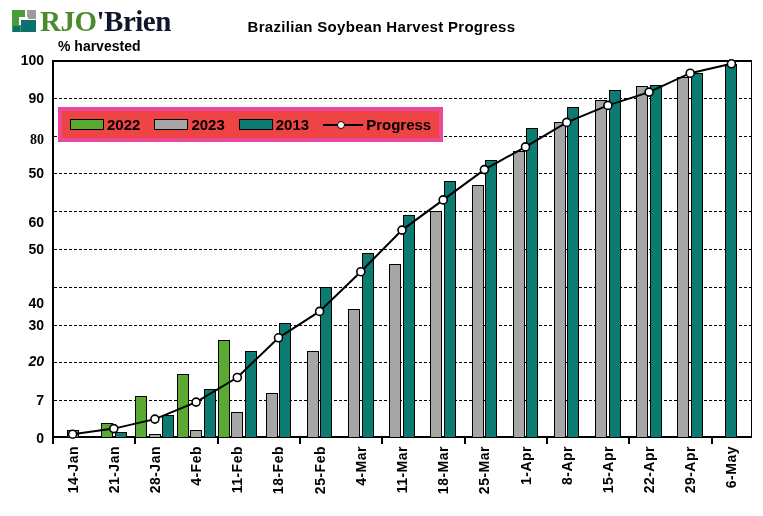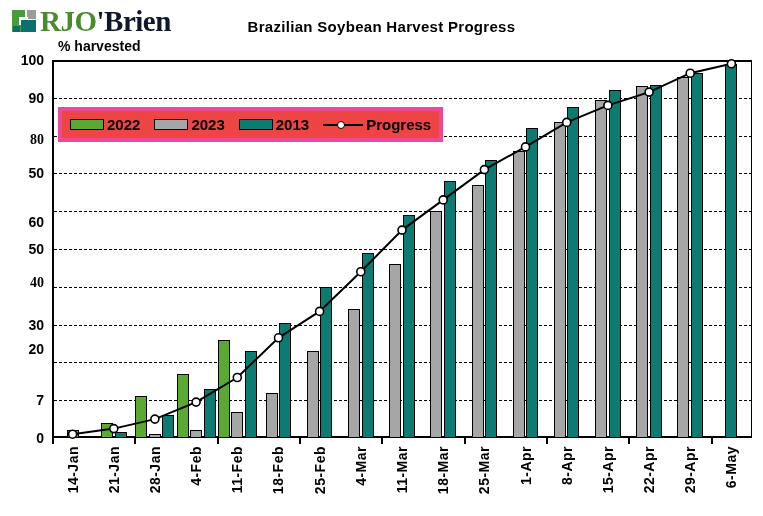--- a/index.html
+++ b/index.html
@@ -276,23 +276,23 @@
     <span class="logo-text logo-brien">'Brien</span>
 </div>
 
 <div id="chart-title">Brazilian Soybean Harvest Progress</div>
 
 <div id="y-unit">% harvested</div>
 
 <div id="ytick-layer">
     <div class="ytick" style="top: 378px;">0</div>
     <div class="ytick" style="top: 340.2px;">7</div>
-    <div class="ytick" style="top: 289px;">20</div>
+    <div class="ytick" style="top: 301px; font-style: italic;">20</div>
     <div class="ytick" style="top: 264.6px;">30</div>
-    <div class="ytick" style="top: 223px; font-family: Liberation Serif, serif;">40</div>
+    <div class="ytick" style="top: 243px;">40</div>
     <div class="ytick" style="top: 189px;">50</div>
     <div class="ytick" style="top: 162px;">60</div>
     <div class="ytick" style="top: 113.4px;">50</div>
     <div class="ytick" style="top: 80px; font-family: Liberation Serif, serif;">80</div>
     <div class="ytick" style="top: 37.8px;">90</div>
     <div class="ytick" style="top: 0px;">100</div>
   </div>
 
 <div id="plot-wrap">
   <div id="plot-area">

